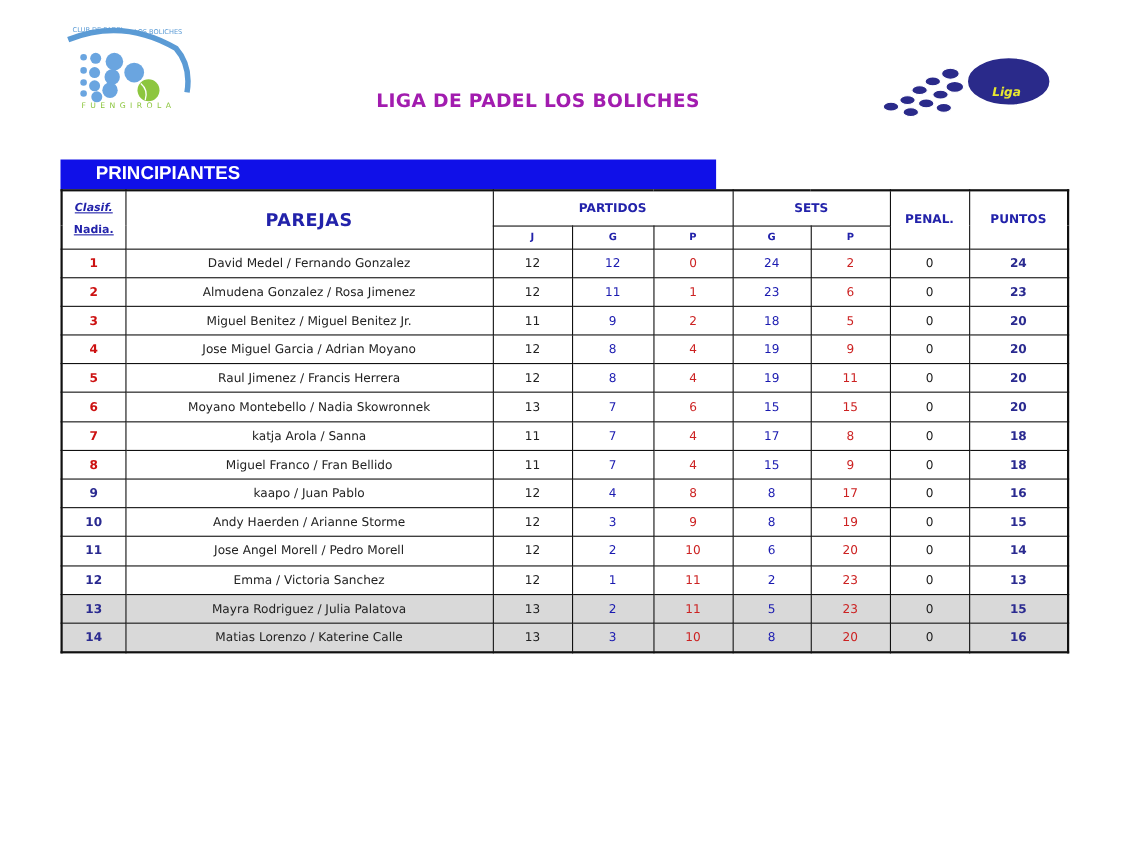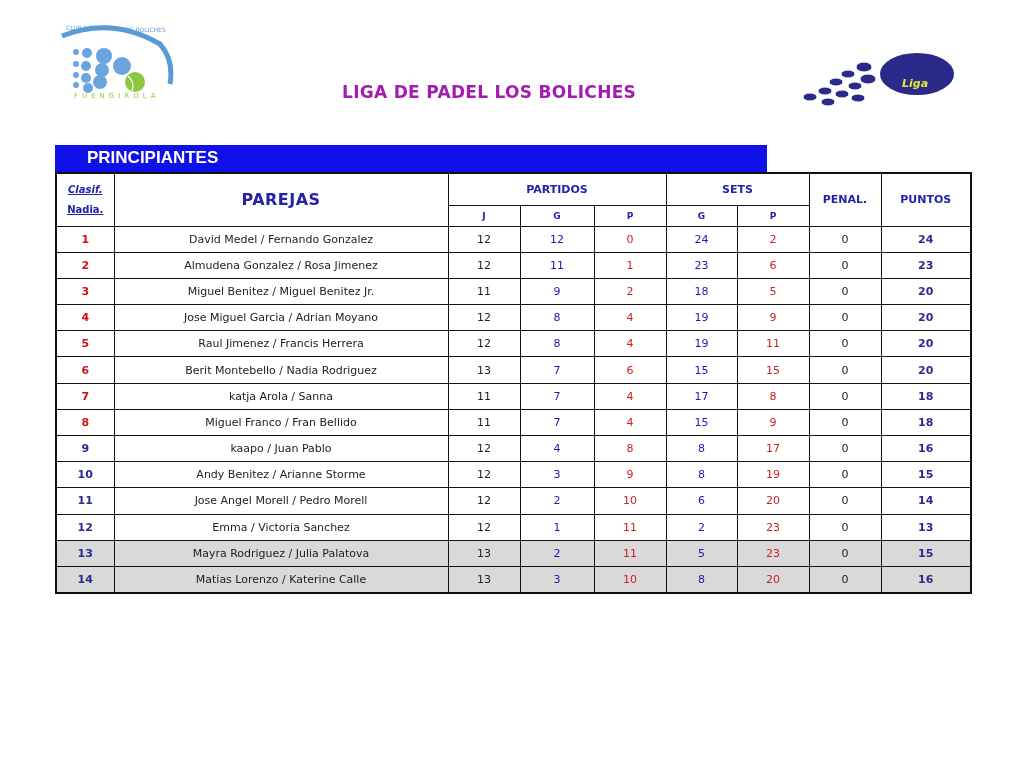--- a/index.html
+++ b/index.html
@@ -2,21 +2,21 @@
 <html><head>
 <meta charset="utf-8">
 <style>
   html, body { margin:0; padding:0; background:#ffffff; }
   body { width:1024px; height:784px; position:relative; overflow:hidden;
          font-family:"DejaVu Sans", sans-serif; }
   .logo-left { position:absolute; left:52px; top:22px; width:130px; height:82px; }
   .logo-right { position:absolute; left:800px; top:50px; width:160px; height:60px; }
   .page-title { position:absolute; left:342px; top:82px; font-size:17px; font-weight:bold;
                 color:#a21caf; letter-spacing:0.3px; font-family:"DejaVu Sans", sans-serif; }
-  .banner { position:absolute; left:55px; top:145px; width:712px; height:27px; background:#1010e8;
+  .banner { position:absolute; left:55px; top:145px; width:596px; height:27px; background:#1010e8;
             color:#ffffff; font-family:"Liberation Sans", sans-serif; font-weight:bold; font-size:17px; }
   .banner span { position:absolute; top:3px; white-space:pre; }
   table.standings { position:absolute; left:55px; top:172px; border-collapse:collapse;
                     border:2px solid #111; table-layout:fixed; }
   table.standings td, table.standings th { border:1.5px solid #111; padding:0; text-align:center;
                     font-family:"DejaVu Sans", sans-serif; }
   th.h { color:#2222aa; font-weight:bold; font-size:11px; }
   th.parejas { font-size:16px; letter-spacing:0.5px; }
   th.clasif { font-size:10px; line-height:20px;text-decoration:underline; }
   th.sub { font-size:9px; height:20px; }
@@ -169,21 +169,21 @@
         <td class="j">12</td>
         <td class="g">8</td>
         <td class="p">4</td>
         <td class="g">19</td>
         <td class="p">11</td>
         <td class="pen">0</td>
         <td class="pts">20</td>
       </tr>
       <tr class="data">
         <td class="pos red">6</td>
-        <td class="name">Berit Montebello / Nadia Rodriguez</td>
+        <td class="name">Moyano Montebello / Nadia Skowronnek</td>
         <td class="j">13</td>
         <td class="g">7</td>
         <td class="p">6</td>
         <td class="g">15</td>
         <td class="p">15</td>
         <td class="pen">0</td>
         <td class="pts">20</td>
       </tr>
       <tr class="data">
         <td class="pos red">7</td>
@@ -213,21 +213,21 @@
         <td class="j">12</td>
         <td class="g">4</td>
         <td class="p">8</td>
         <td class="g">8</td>
         <td class="p">17</td>
         <td class="pen">0</td>
         <td class="pts">16</td>
       </tr>
       <tr class="data">
         <td class="pos blue">10</td>
-        <td class="name">Andy Benitez / Arianne Storme</td>
+        <td class="name">Andy Haerden / Arianne Storme</td>
         <td class="j">12</td>
         <td class="g">3</td>
         <td class="p">9</td>
         <td class="g">8</td>
         <td class="p">19</td>
         <td class="pen">0</td>
         <td class="pts">15</td>
       </tr>
       <tr class="data">
         <td class="pos blue">11</td>

